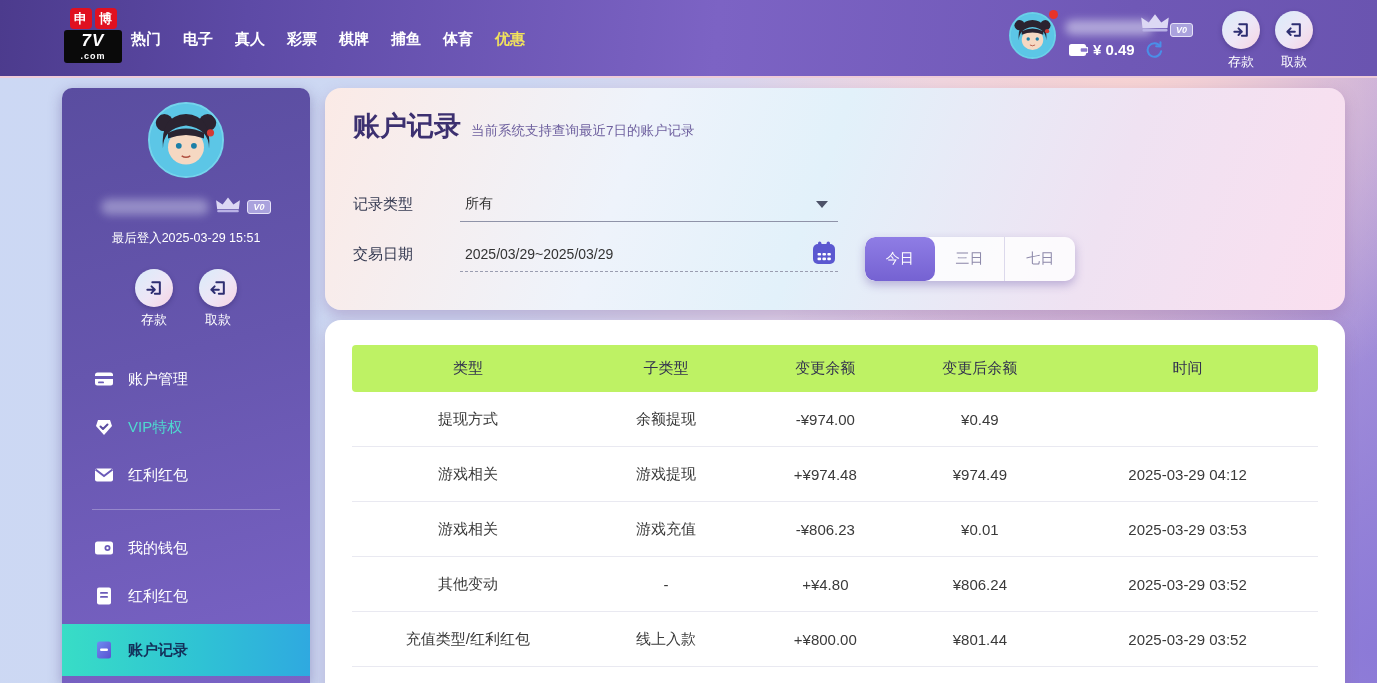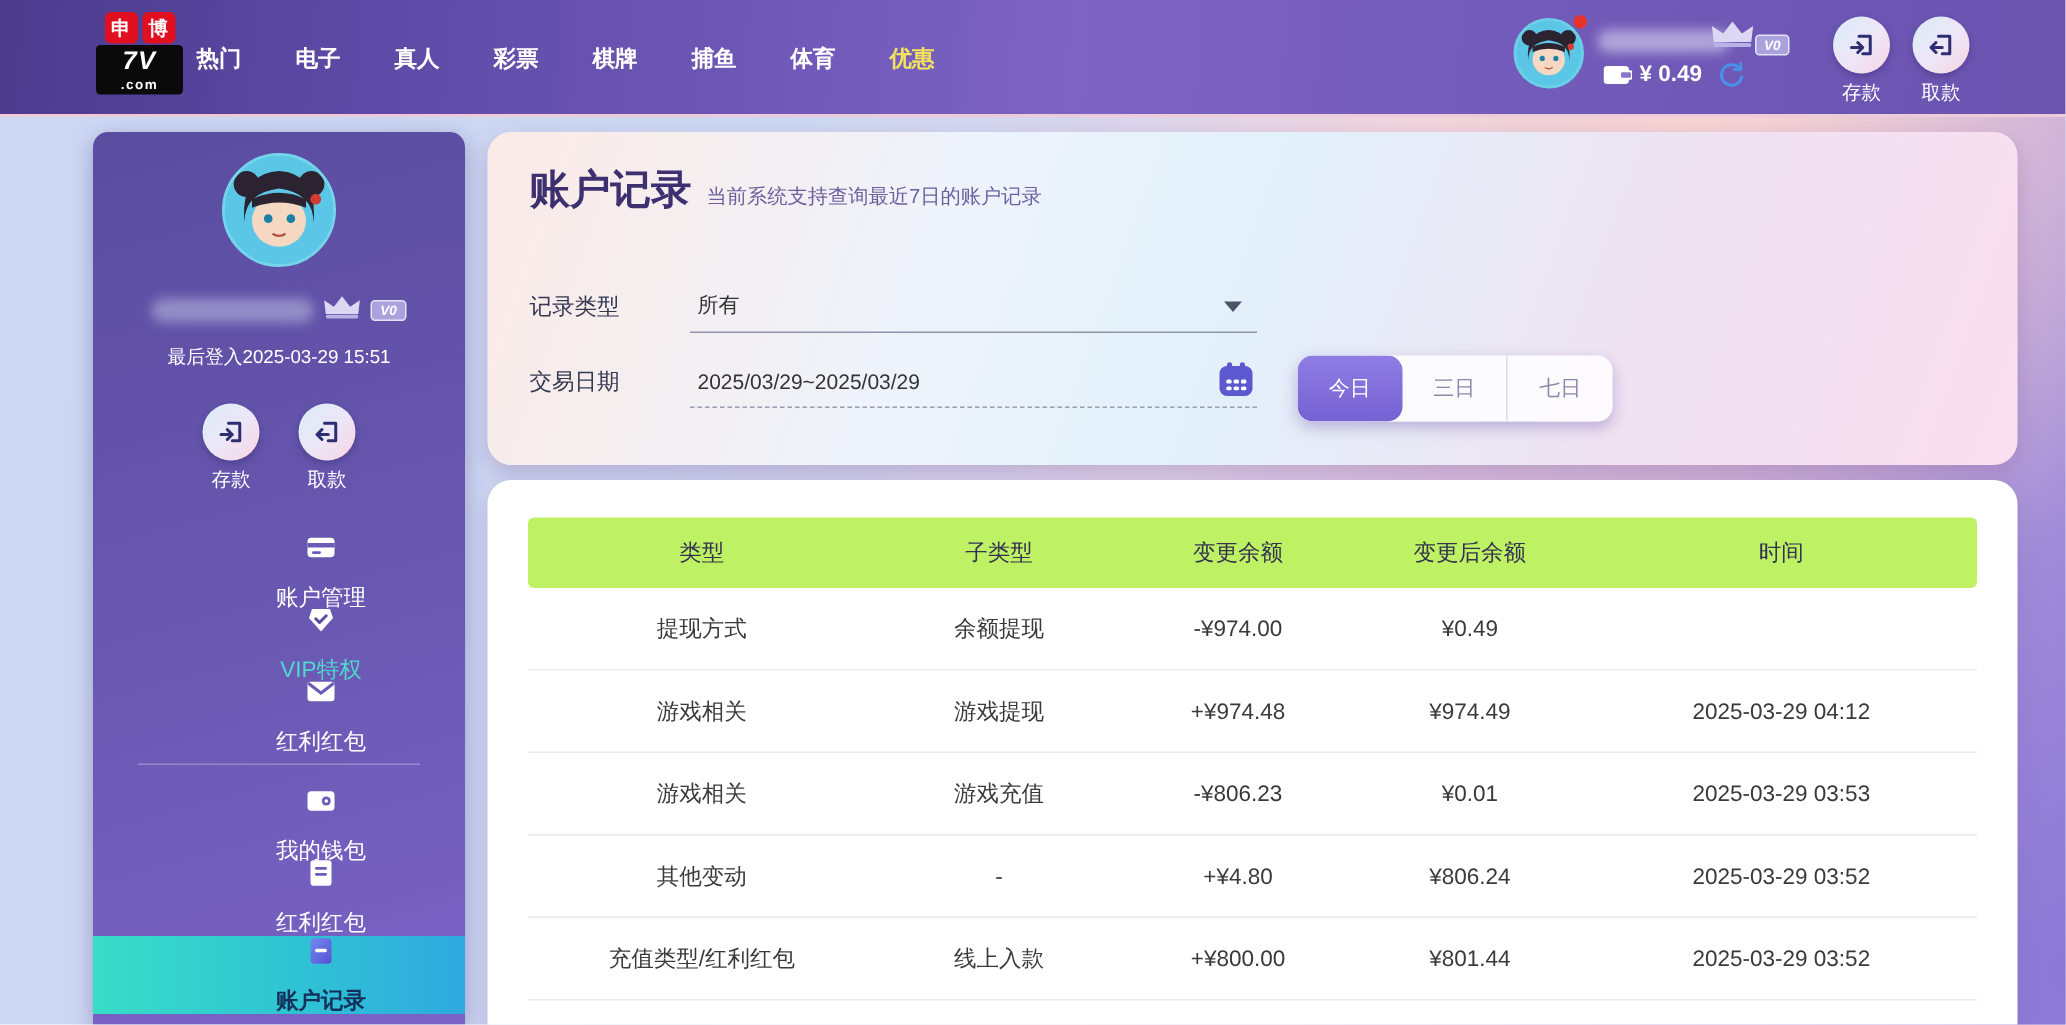--- a/index.html
+++ b/index.html
@@ -19,21 +19,21 @@
     background:linear-gradient(95deg,#4c3b8d 0%,#5d4aa6 18%,#7c63c4 52%,#6f58b6 82%,#6a54b0 100%);
     border-bottom:2px solid #eecbd8;
   }
   .logo{ position:absolute; left:64px; top:8px; width:58px; }
   .logo-top{ display:flex; gap:3px; justify-content:center; }
   .logo-box{ width:22px; height:21px; background:#e01020; border-radius:4px;
     color:#fff; font-size:13px; font-weight:bold; display:flex; align-items:center; justify-content:center;}
   .logo-main{ margin-top:1px; background:#0a0a0a; border-radius:3px; text-align:center; padding:0 2px 2px;}
   .logo-7v{ color:#fff; font-size:17px; font-weight:bold; font-style:italic; letter-spacing:1px; line-height:22px;}
   .logo-com{ color:#fff; font-size:9px; font-weight:bold; line-height:9px; letter-spacing:1px;}
-  .nav-items{ position:absolute; left:130px; top:0; height:78px; display:flex; align-items:center; gap:34px;}
+  .nav-items{ position:absolute; left:130px; top:0; height:78px; display:flex; align-items:center; gap:20px;}
   .nav-item{ width:32px; text-align:center; color:#fff; font-size:15px; font-weight:bold; cursor:pointer; white-space:nowrap;}
   .nav-item.active{ color:#f2e35c; }
 
   .hdr-user{ position:absolute; right:0; top:0; height:78px; width:370px; }
   .hdr-avatar{ position:absolute; left:2px; top:12px; width:47px; height:47px; border-radius:50%;
     overflow:hidden; border:2px solid #6ad0e8; background:#59c3e4;}
   .hdr-avatar svg,{ width:100%; height:100%; }
   .hdr-dot{ position:absolute; left:42px; top:10px; width:9px; height:9px; border-radius:50%; background:#e8332a;}
   .blur-name{ position:absolute; background:rgba(230,230,245,.55); border-radius:8px; filter:blur(4px);}
   .hdr-name{ left:58px; top:20px; width:88px; height:15px;}
@@ -59,22 +59,22 @@
     border-radius:10px 10px 0 0;
     box-shadow:0 4px 14px rgba(60,40,120,.35);
   }
   .sb-avatar{ margin:14px auto 0; width:76px; height:76px; border-radius:50%;
     overflow:hidden; border:2px solid #74d4ec; background:#59c3e4; }
   .sb-name-row{ position:relative; margin-top:16px; height:26px; display:flex; align-items:center; justify-content:center; gap:6px;}
   .sb-name{ position:relative; width:108px; height:16px; background:rgba(215,215,240,.45); border-radius:8px; filter:blur(4px);}
   .sb-login{ margin-top:10px; text-align:center; color:#fff; font-size:12.5px; }
   .sb-btns{ margin-top:22px; display:flex; justify-content:center; gap:26px; }
   .sb-menu{ margin-top:26px; }
-  .sb-item{ height:48px; display:flex; align-items:center; padding-left:56px; gap:14px;
-    color:#fff; font-size:15px; cursor:pointer;flex-direction:column; }
+  .sb-item{ height:48px; display:flex; align-items:center; padding-left:32px; gap:14px;
+    color:#fff; font-size:15px; cursor:pointer; }
   .sb-item .mi{ width:20px; height:20px; flex:0 0 20px; display:flex; align-items:center; justify-content:center;}
   .sb-item.vip{ color:#4fd9cf; }
   .sb-divider{ height:1px; background:rgba(255,255,255,.28); margin:10px 30px 14px; }
   .sb-item.active{
     height:52px; margin-top:4px;
     background:linear-gradient(90deg,#38ddc6 0%,#2fc3d4 55%,#2fa9e0 100%);
     color:#13305a; font-weight:bold;
   }
 
   

